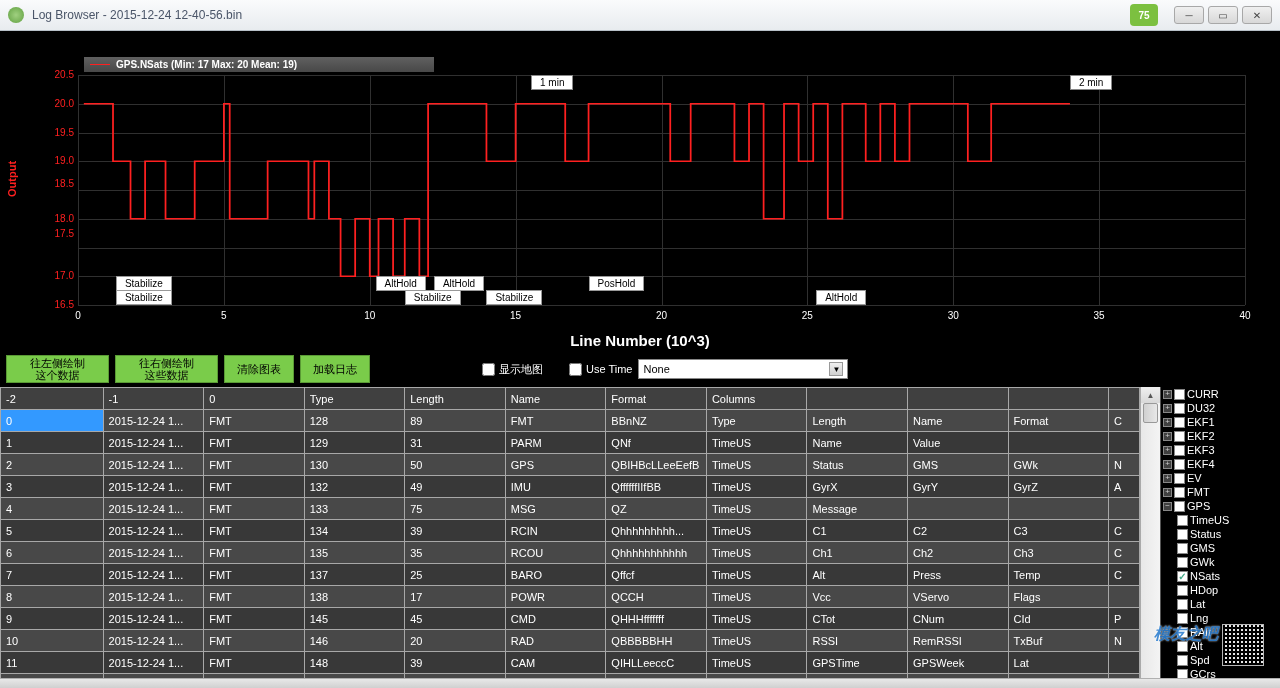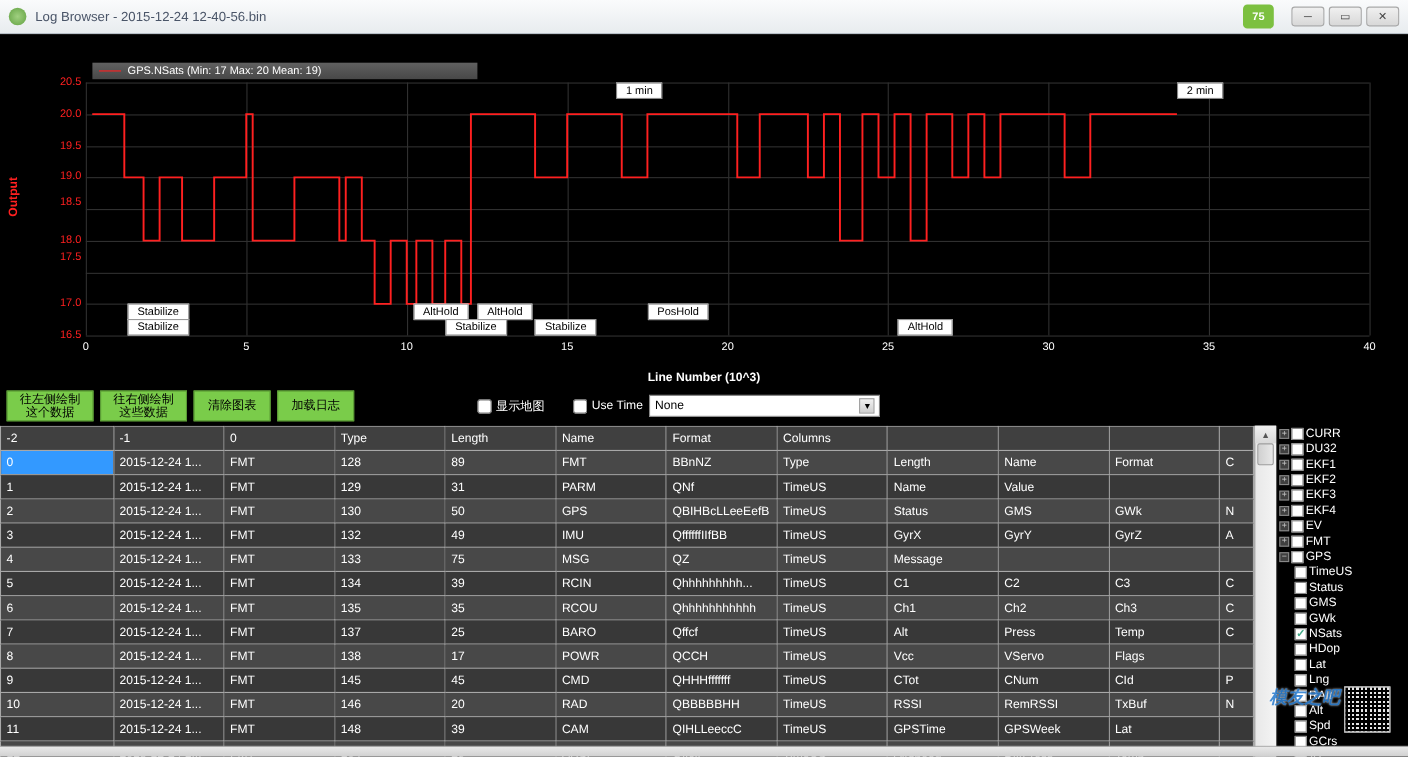--- a/index.html
+++ b/index.html
@@ -12,35 +12,35 @@
 .title-badge { width: 28px; height: 22px; background: #7cc040; color: white; border-radius: 4px; display: flex; align-items: center; justify-content: center; margin-right: 12px; font-size: 10px; font-weight: bold; }
 .win-controls { display: flex; gap: 0; }
 .win-btn { width: 30px; height: 18px; background: linear-gradient(to bottom, #f0f0f0, #d8d8d8); border: 1px solid #a8a8a8; border-radius: 3px; margin-left: 4px; display: flex; align-items: center; justify-content: center; cursor: pointer; font-size: 10px; color: #444; }
 
 
 .main-panel { background: #000; height: 652px; position: relative; }
 
 
 .chart-area { position: relative; height: 320px; padding: 8px 30px 8px 8px; }
 .chart-title { color: #fff; font-weight: bold; text-align: center; font-size: 12px; padding: 4px 0; }
-.legend-bar { position: absolute; top: 26px; left: 84px; background: linear-gradient(to bottom, #606060, #484848); color: #fff; font-size: 10px; padding: 2px 6px; width: 350px; display: flex; align-items: center; }
+.legend-bar { position: absolute; top: 26px; left: 84px; background: linear-gradient(to bottom, #606060, #484848); color: #fff; font-size: 10px; padding: 2px 6px; width: 350px; display: flex; align-items: center; font-weight: bold; }
 .legend-swatch { width: 20px; height: 1px; background: #ff2020; margin-right: 6px; }
 .time-marker { position: absolute; top: 44px; background: #fff; border: 1px solid #888; padding: 1px 8px; font-size: 10px; }
 .ylabel { position: absolute; left: 12px; top: 160px; transform: rotate(-90deg); transform-origin: left center; color: #ff2020; font-weight: bold; font-size: 11px; }
-.xlabel { position: absolute; bottom: 2px; left: 50%; transform: translateX(-50%); color: #fff; font-weight: bold; font-size: 11px; }
+.xlabel { position: absolute; bottom: 2px; left: 50%; transform: translateX(-50%); color: #fff; font-weight: bold; font-size: 15px; }
 .chart-plot { position: absolute; top: 44px; left: 78px; right: 35px; height: 230px; }
 .ytick { position: absolute; left: -32px; color: #ff2020; font-size: 10px; text-align: right; width: 28px; }
 .xtick { position: absolute; bottom: -16px; color: #fff; font-size: 10px; transform: translateX(-50%); }
 .grid-line { position: absolute; background: #303030; }
 .mode-label { position: absolute; background: #fff; border: 1px solid #999; padding: 1px 8px; font-size: 10px; z-index: 5; }
 svg.data-line { position: absolute; top: 0; left: 0; width: 100%; height: 100%; }
 
 
 .btn-row { display: flex; align-items: center; padding: 4px 6px; gap: 6px; background: #000; }
-.green-btn { background: #7acc4a; border: 1px solid #5a9a35; padding: 2px 11px; font-size: 11px; height: 28px; display: inline-flex; flex-direction: column; justify-content: center; align-items: center; cursor: pointer; line-height: 1.1; }
+.green-btn { background: #7acc4a; border: 1px solid #5a9a35; padding: 2px 23px; font-size: 11px; height: 28px; display: inline-flex; flex-direction: column; justify-content: center; align-items: center; cursor: pointer; line-height: 1.1; }
 .green-btn.single { padding: 4px 12px; }
 .checkbox-wrap { display: flex; align-items: center; color: #fff; margin-left: 20px; gap: 4px; }
 .checkbox-wrap input { width: 13px; height: 13px; }
 .combo-box { background: #fff; border: 1px solid #888; padding: 2px 4px; width: 210px; height: 20px; display: flex; align-items: center; justify-content: space-between; }
 .combo-arrow { width: 14px; height: 14px; background: linear-gradient(to bottom, #f0f0f0, #d0d0d0); border: 1px solid #999; display: flex; align-items: center; justify-content: center; font-size: 8px; }
 
 
 .table-wrap { display: flex; height: 318px; background: #000; padding-right: 0; }
 .grid-wrap { flex: 1; overflow: hidden; position: relative; }
 table.grid { width: 100%; border-collapse: collapse; table-layout: fixed; }
@@ -137,21 +137,21 @@
         <div class="xtick" style="left: 100%;">40</div>
         <div class="mode-label" style="left: 3.25%; bottom: 14px;">Stabilize</div>
         <div class="mode-label" style="left: 3.25%; bottom: 0px;">Stabilize</div>
         <div class="mode-label" style="left: 25.5%; bottom: 14px;">AltHold</div>
         <div class="mode-label" style="left: 28%; bottom: 0px;">Stabilize</div>
         <div class="mode-label" style="left: 30.5%; bottom: 14px;">AltHold</div>
         <div class="mode-label" style="left: 35%; bottom: 0px;">Stabilize</div>
         <div class="mode-label" style="left: 43.75%; bottom: 14px;">PosHold</div>
         <div class="mode-label" style="left: 63.25%; bottom: 0px;">AltHold</div>
       </div>
-  <div class="time-marker" style="left: 560px;">1 min</div>
+  <div class="time-marker" style="left: 531px;">1 min</div>
       <div class="time-marker" style="left: 1069.88px;">2 min</div>
     </div>
 
   <div class="btn-row">
     <button class="green-btn">
       <span>往左侧绘制</span>
         <span>这个数据</span>
     </button>
     <button class="green-btn">
       <span>往右侧绘制</span>

